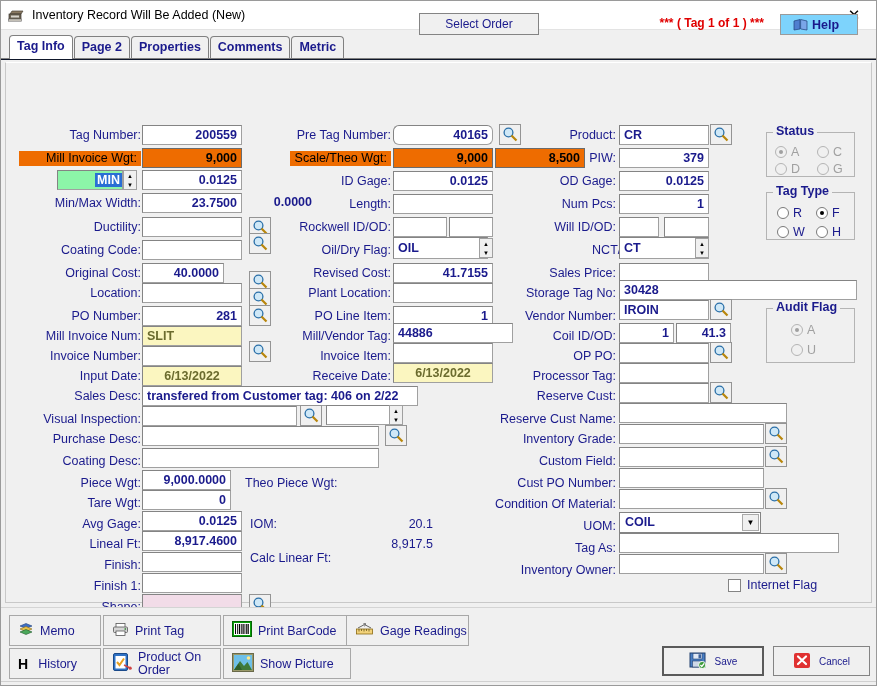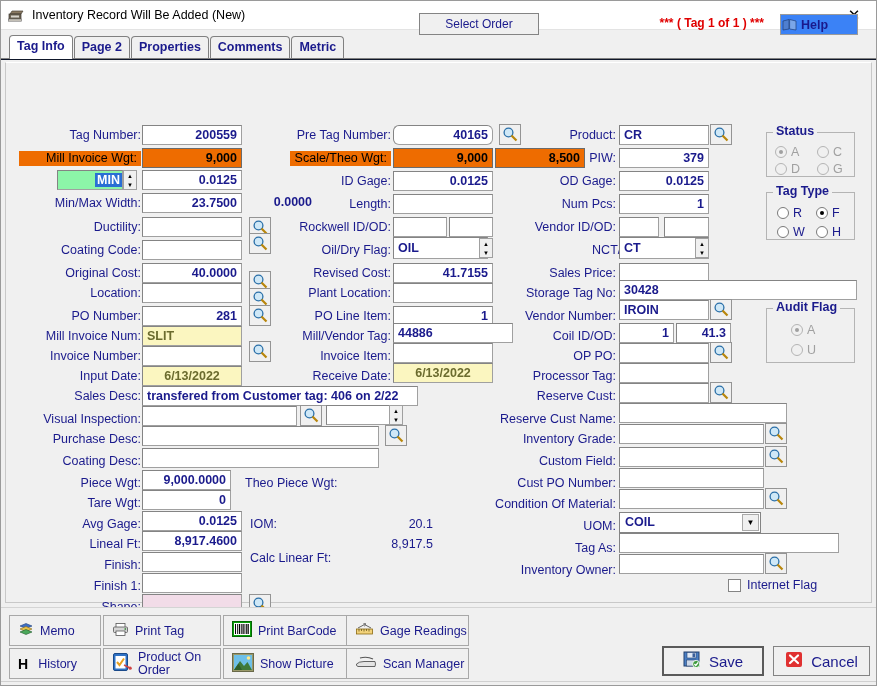--- a/index.html
+++ b/index.html
@@ -55,23 +55,23 @@
     background:#f0f0f0; border:1px solid #848484;
     font-size:12px; color:#1a1a8c; text-align:center;
     line-height:20px;
   }
   .tagcount {
     position:absolute; right:112px; top:-19px;
     font-size:12px; font-weight:bold; color:#e00000; white-space:nowrap;
   }
   .help-btn {
     position:absolute; right:18px; top:-21px;
-    width:78px; height:21px; background:#3b82f6;
+    width:78px; height:21px; background:#7dd3fc;
     border:1px solid #9a9a9a;
-    display:flex; align-items:center; gap:4px; padding-left:1px;
+    display:flex; align-items:center; gap:4px; padding-left:12px;
     font-size:12.5px; font-weight:bold; color:#1a1a8c;
   }
   .help-book { width:15px; height:13px; position:relative; flex:0 0 auto; }
   
   .formpanel {
     flex:1 1 auto; position:relative; background:#f0f0f0;
     border-top:1px solid #0f172a;
     overflow:hidden;
   }
   .inner-frame {
@@ -173,21 +173,21 @@
     border:1px solid #a8a8a8;
     display:flex; align-items:center; gap:6px;
     font-size:12.5px; color:#1a1a8c; padding-left:8px;
     height:31px;
   }
   .tbtn.two-line { line-height:13px;align-items:center; }
   .actbtn {
     position:absolute; height:30px; background:#f0f0f0;
     border:1px solid #848484;
     display:flex; align-items:center; justify-content:center; gap:8px;
-    font-size:15px; color:#1a1a8c;
+    font-size:10px; color:#1a1a8c;
   }
   .actbtn.primary { border:2px solid #5a5a5a; }
   .statusline {
     position:absolute; left:0; right:0; bottom:0; height:4px;
     border-top:1px solid #d0d0d0;
   }
   
   .ico { position:relative; flex:0 0 auto; }
 </style>
 </head>
@@ -262,21 +262,21 @@
     <div class="lbl" style="left:20px;top:183px;width:120px;">Coating Code:</div>
     <div class="fld" style="left:141px;top:180px;width:100px;"></div>
     <div class="mag" style="left:248px;top:173px;">
       <svg width="17" height="17" viewBox="0 0 17 17">
           <circle cx="6.5" cy="6.5" r="4.4" fill="#cfe8f7" stroke="#2a6fa8" stroke-width="1.3"></circle>
           <line x1="9.5" y1="9.5" x2="14.5" y2="14.5" stroke="#b8860b" stroke-width="2.2"></line>
         </svg>
     </div>
 
     <div class="lbl" style="left:20px;top:206px;width:120px;">Original Cost:</div>
-    <div class="fld r" style="left:141px;top:203px;width:100px;">40.0000</div>
+    <div class="fld r" style="left:141px;top:203px;width:82px;">40.0000</div>
 
     <div class="lbl" style="left:20px;top:226px;width:120px;">Location:</div>
     <div class="fld" style="left:141px;top:223px;width:100px;"></div>
     <div class="mag" style="left:248px;top:211px;">
       <svg width="17" height="17" viewBox="0 0 17 17">
           <circle cx="6.5" cy="6.5" r="4.4" fill="#cfe8f7" stroke="#2a6fa8" stroke-width="1.3"></circle>
           <line x1="9.5" y1="9.5" x2="14.5" y2="14.5" stroke="#b8860b" stroke-width="2.2"></line>
         </svg>
     </div>
     <div class="mag" style="left:248px;top:228px;">
@@ -430,21 +430,21 @@
 
     <div class="lbl" style="left:500px;top:91px;width:115px;">PIW:</div>
     <div class="fld r" style="left:618px;top:88px;width:90px;">379</div>
 
     <div class="lbl" style="left:500px;top:114px;width:115px;">OD Gage:</div>
     <div class="fld r" style="left:618px;top:111px;width:90px;">0.0125</div>
 
     <div class="lbl" style="left:500px;top:137px;width:115px;">Num Pcs:</div>
     <div class="fld r" style="left:618px;top:134px;width:90px;">1</div>
 
-    <div class="lbl" style="left:500px;top:160px;width:115px;">Vendor ID/OD:</div>
+    <div class="lbl" style="left:500px;top:160px;width:115px;">Will ID/OD:</div>
     <div class="fld" style="left:618px;top:157px;width:40px;"></div>
     <div class="fld" style="left:663px;top:157px;width:45px;"></div>
 
     <div class="lbl" style="left:524px;top:183px;width:115px;">NCT/CT:</div>
     <div class="fld" style="left:618px;top:177px;width:90px;height:22px;line-height:20px;">CT</div>
     <div class="spin" style="left:694px;top:178px;height:20px;">
         <div class="up"></div>
         <div class="dn"></div>
       </div>
 
@@ -680,29 +680,20 @@
         <svg width="22" height="19" viewBox="0 0 22 19">
             <rect x="0.5" y="0.5" width="21" height="18" fill="#9a9a6a" stroke="#6a6a4a"></rect>
             <rect x="2" y="2" width="18" height="15" fill="#6ec0e8"></rect>
             <path d="M2 17 L8 8 L12 13 L15.5 9 L20 17 Z" fill="#3f7a3a"></path>
             <path d="M2 17 L6.5 10.5 L10 17 Z" fill="#2f5f2a"></path>
             <circle cx="16.5" cy="5" r="1.8" fill="#ffe98a"></circle>
           </svg>
       </span>
       <span>Show Picture</span>
     </div>
-    <div class="tbtn" style="left:345px;top:40px;width:123px;">
-      <span class="ico">
-        <svg width="22" height="15" viewBox="0 0 22 15">
-            <path d="M5 3 Q12 1 18 4" fill="none" stroke="#555" stroke-width="1.1"></path>
-            <path d="M1.5 9 Q4 6.5 9 6.5 L20 6.5 Q21 9 20 11.5 L3 11.5 Q1 11 1.5 9 Z" fill="#e4e4e4" stroke="#555" stroke-width="0.9"></path>
-          </svg>
-      </span>
-      <span>Scan Manager</span>
-    </div>
 
     <div class="actbtn primary" style="left:661px;top:38px;width:102px;">
       <span class="ico">
         <svg width="18" height="17" viewBox="0 0 18 17">
             <rect x="1" y="1" width="15" height="14" fill="#4a7fc4" stroke="#23406e"></rect>
             <rect x="4" y="1.5" width="9" height="5.5" fill="#dfe8f5" stroke="#23406e" stroke-width="0.6"></rect>
             <rect x="9.5" y="2.3" width="2.5" height="4" fill="#3a5f9a"></rect>
             <rect x="3.5" y="9" width="10" height="6" fill="#cfd9e8" stroke="#23406e" stroke-width="0.6"></rect>
             <circle cx="13.2" cy="13" r="3.6" fill="#3d9b3d" stroke="#fff" stroke-width="0.9"></circle>
             <path d="M11.4 13 L12.8 14.4 L15.2 11.4" fill="none" stroke="#fff" stroke-width="1.4"></path>

